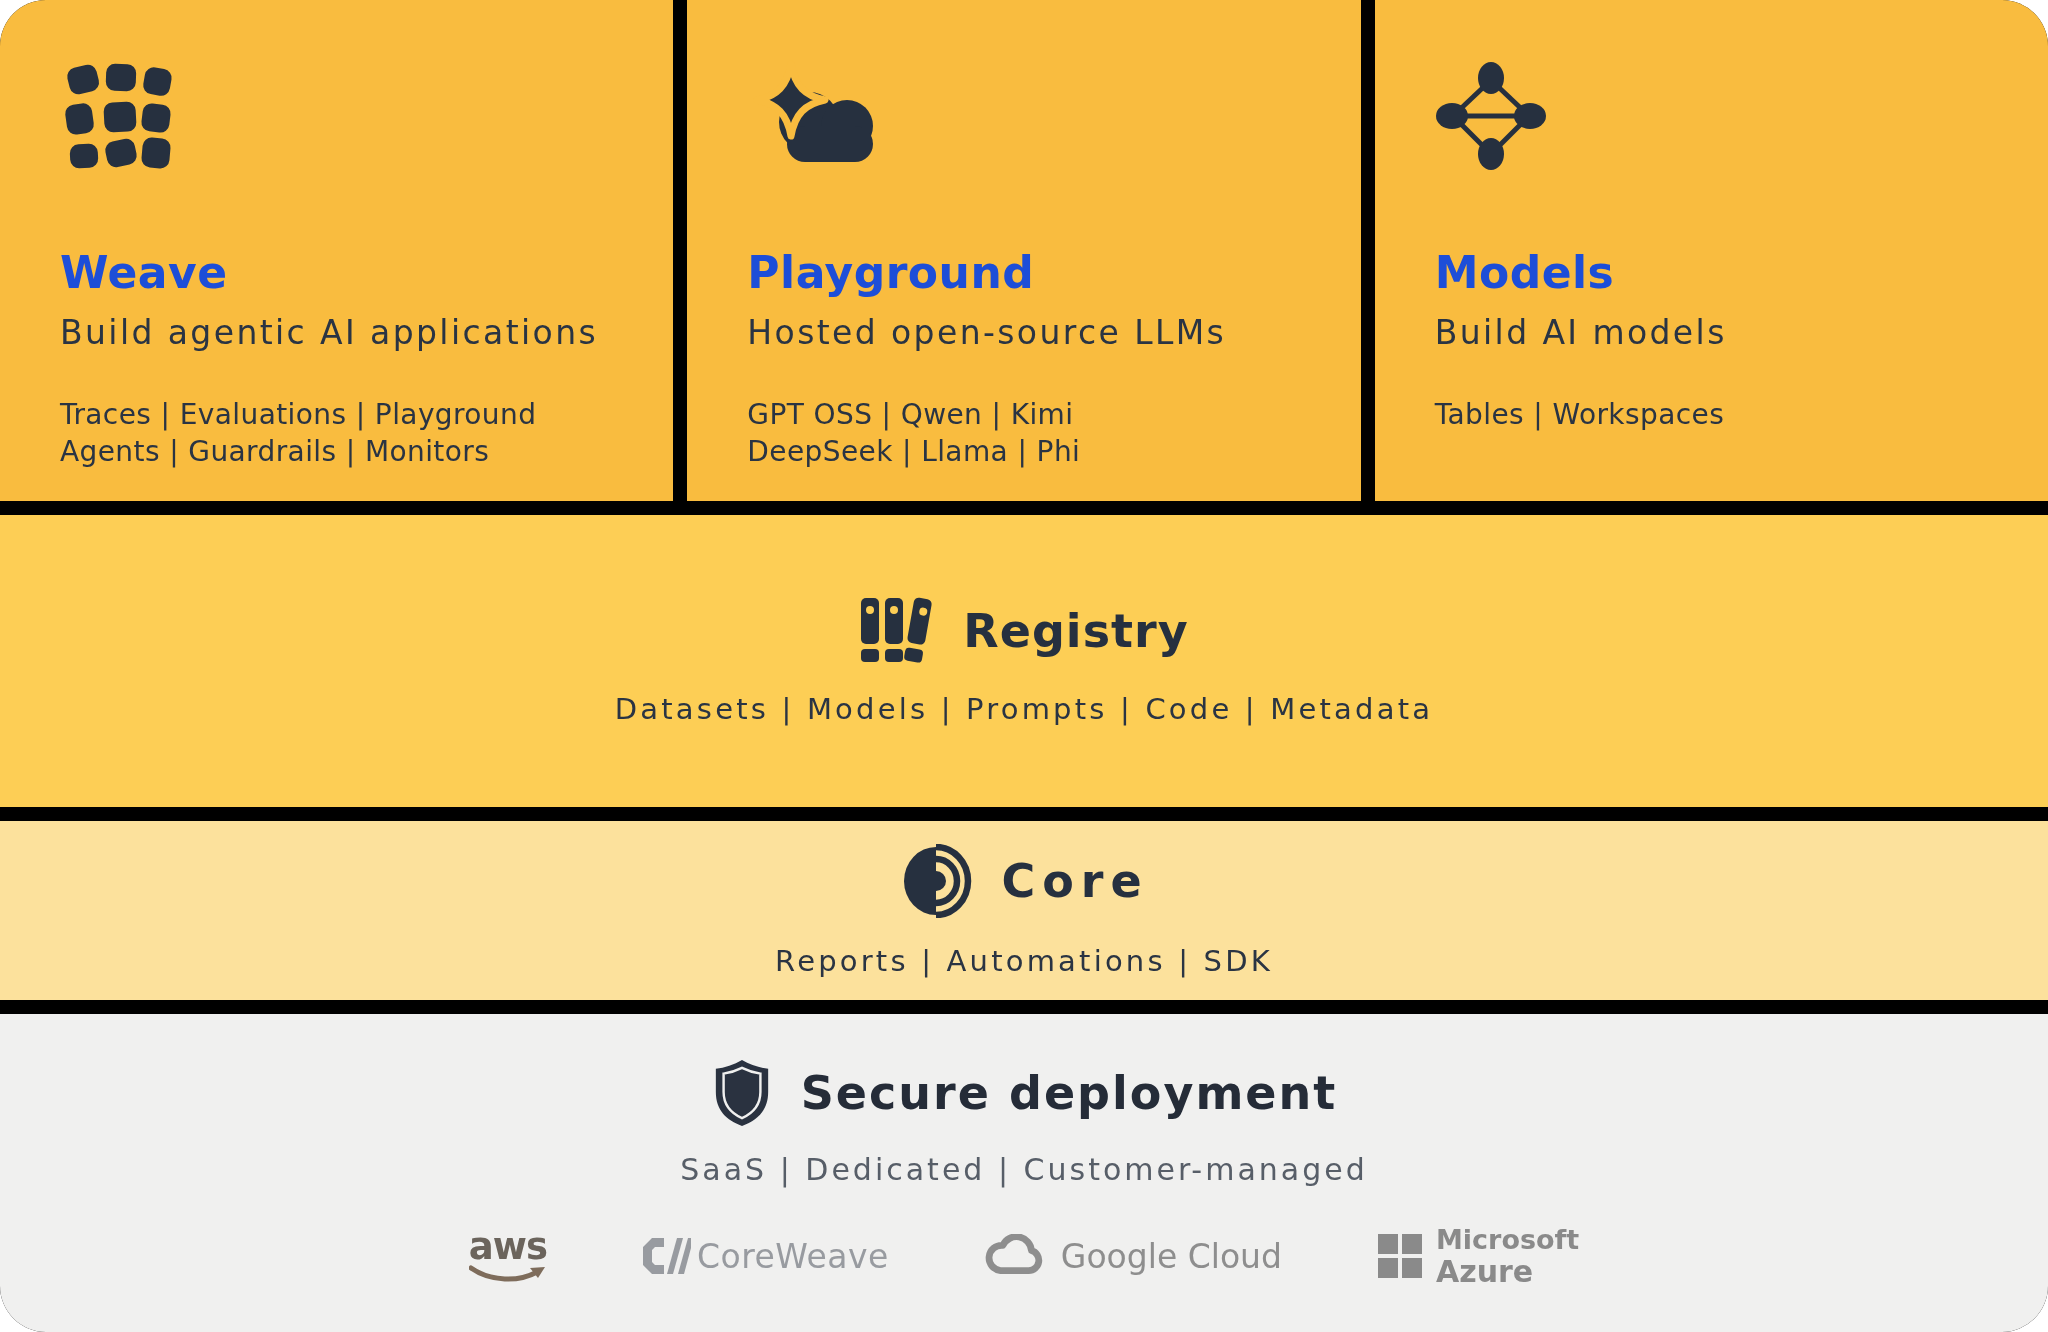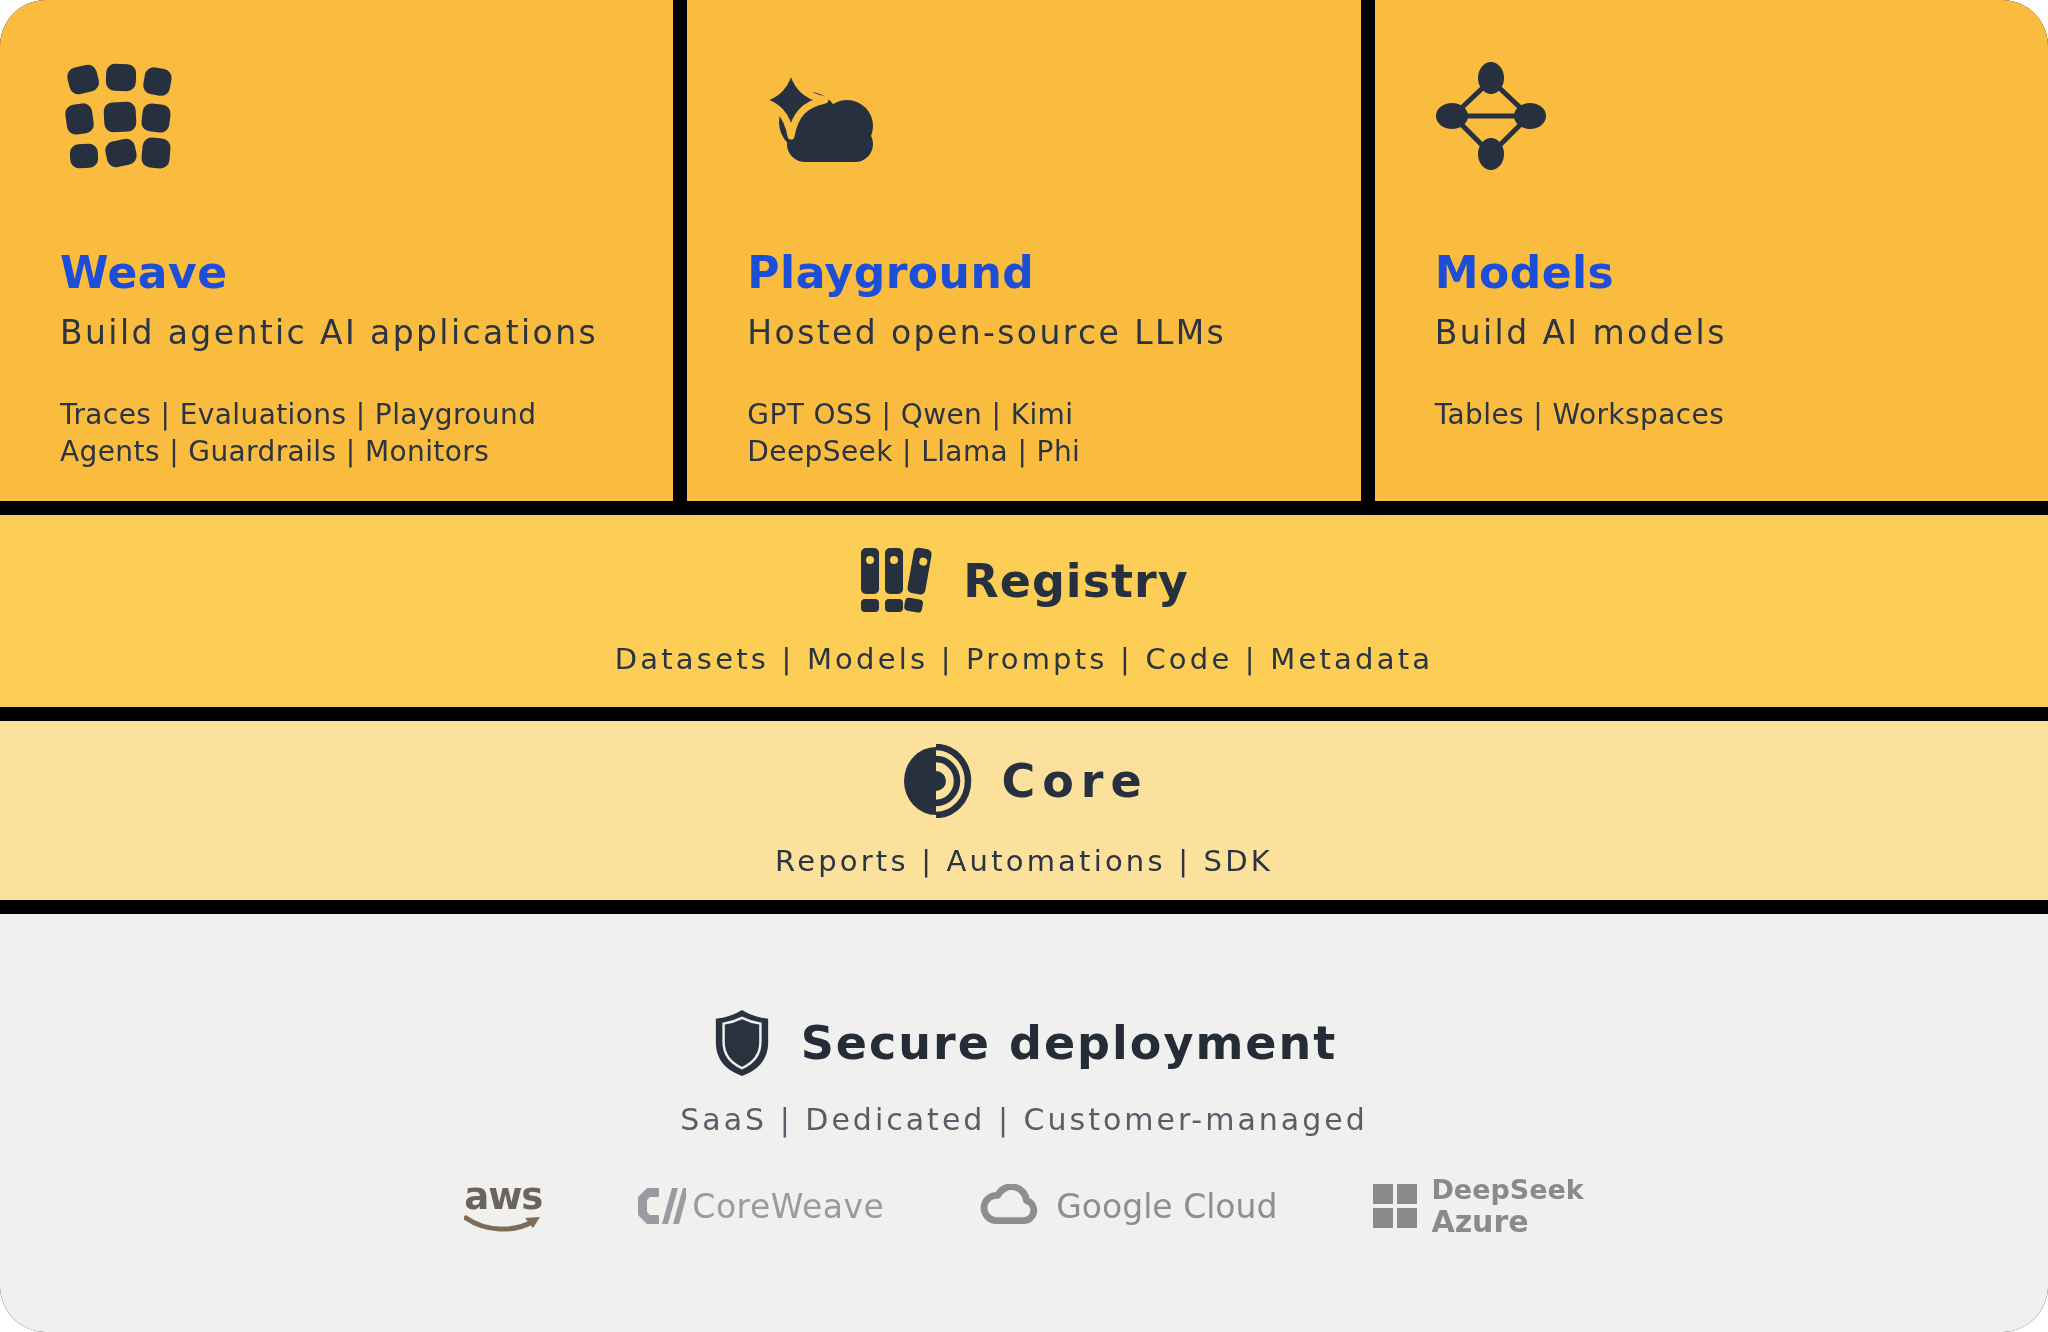--- a/index.html
+++ b/index.html
@@ -16,21 +16,21 @@
   
   .cards-row{flex:none;height:501px;display:grid;grid-template-columns:1fr 1fr 1fr;gap:14px;}
   .card{background:#F9BC3F;padding:60px 50px 0 60px;box-sizing:border-box;}
   .card .icon-box{height:118px;display:flex;align-items:flex-start;}
   .card-title{margin-top:70px;font-size:44px;font-weight:700;letter-spacing:.5px;color:#1d4ed8;line-height:1.15;}
   .card-subtitle{margin-top:14px;font-size:33px;font-weight:400;letter-spacing:2.4px;color:#2A3443;}
   .card-features{margin-top:44px;font-size:28px;line-height:37px;letter-spacing:.4px;color:#2A3443;}
   .card-features .fline{white-space:nowrap;}
   
   .band{flex:none;display:flex;flex-direction:column;align-items:center;justify-content:center;box-sizing:border-box;}
-  .registry-band{height:192px;background:#FDCE55;}
+  .registry-band{height:292px;background:#FDCE55;}
   .core-band{height:179px;background:#FCE19C;}
   .secure-band{flex:1;background:#F0F0EF;border-radius:0 0 36px 36px;}
   .band-header{display:flex;align-items:center;gap:28px;}
   .band-title{font-size:46px;font-weight:700;letter-spacing:1px;color:#26303F;}
   .core-band .band-title{letter-spacing:7px;}
   .band-subtitle{margin-top:26px;font-size:29px;letter-spacing:3.2px;color:#2A3443;}
   
   .secure-band .band-title{letter-spacing:2px;color:#252C38;}
   .secure-band .band-subtitle{color:#575E68;font-size:30px;letter-spacing:3px;margin-top:24px;}
   .logos-row{display:flex;align-items:center;gap:96px;margin-top:38px;}
@@ -213,20 +213,20 @@
       <div class="logo logo-azure">
         <span class="icn">
           <svg width="44" height="44" viewBox="0 0 44 44" fill="#8A8A8A">
             <rect x="0" y="0" width="20" height="20"></rect>
             <rect x="24" y="0" width="20" height="20"></rect>
             <rect x="0" y="24" width="20" height="20"></rect>
             <rect x="24" y="24" width="20" height="20"></rect>
           </svg>
         </span>
         <span class="az-text">
-          <span class="az-line1">DeepSeek</span>
+          <span class="az-line1">Microsoft</span>
           <span class="az-line2">Azure</span>
         </span>
       </div>
 
     </div>
   </div>
 </div>
 
 </body></html>

